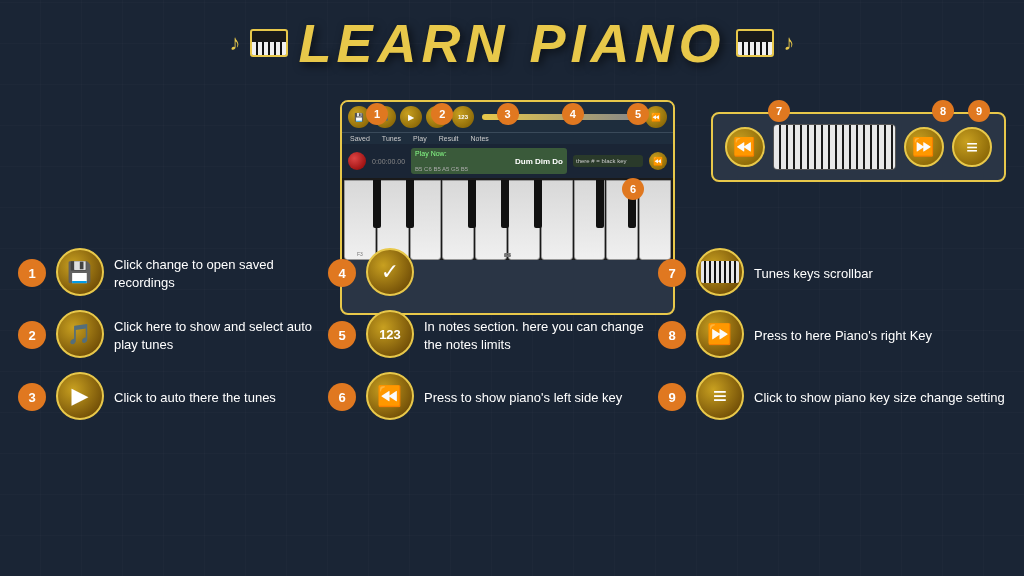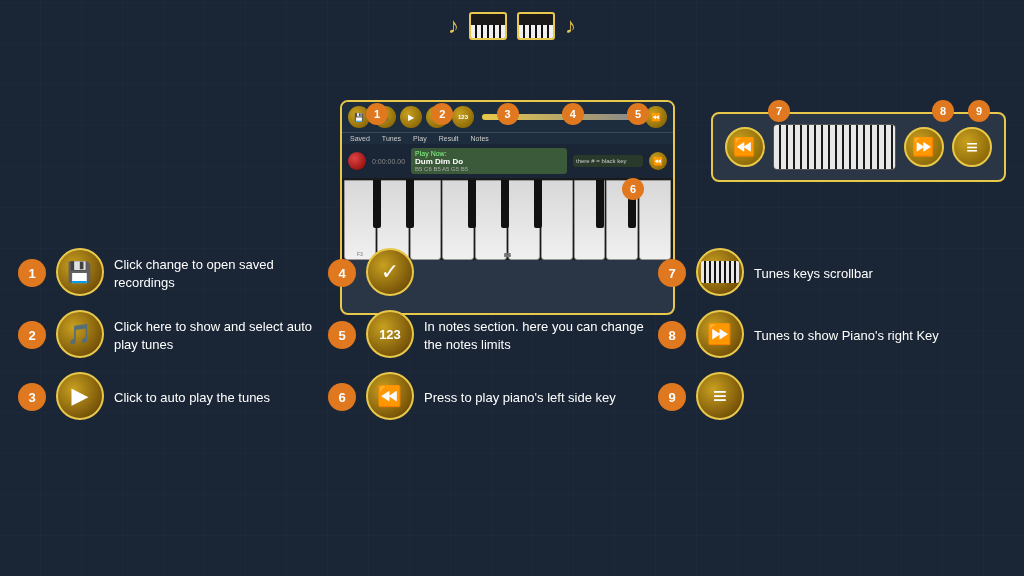--- a/index.html
+++ b/index.html
@@ -119,20 +119,21 @@
     }
   </style>
 </head>
 <body>
 
 <div class="title-area">
   <span style="color:#e8c84a;font-size:22px;">♪</span>
   <span style="display:inline-block;width:38px;height:28px;background:#1a1a1a;border:2px solid #e8c84a;border-radius:3px;overflow:hidden;position:relative;vertical-align:middle;">
     <span style="position:absolute;bottom:0;left:0;right:0;height:55%;background:repeating-linear-gradient(90deg,#f0f0f0 0px,#f0f0f0 4px,#111 4px,#111 6px);"></span>
   </span>
+  <h1 style="font-size:54px;font-weight:900;color:#e8c84a;letter-spacing:5px;font-style:italic;text-shadow:3px 3px 10px rgba(0,0,0,0.6);">LEARN PIANO</h1>
   <span style="display:inline-block;width:38px;height:28px;background:#1a1a1a;border:2px solid #e8c84a;border-radius:3px;overflow:hidden;position:relative;vertical-align:middle;">
     <span style="position:absolute;bottom:0;left:0;right:0;height:55%;background:repeating-linear-gradient(90deg,#f0f0f0 0px,#f0f0f0 4px,#111 4px,#111 6px);"></span>
   </span>
   <span style="color:#e8c84a;font-size:22px;">♪</span>
 </div>
 
 <div style="position:absolute;top:103px;left:340px;width:335px;display:flex;justify-content:space-between;padding:0 26px;">
   <div class="annot" style="top:0;left:0;position:relative;">1</div>
   <div class="annot" style="position:relative;">2</div>
   <div class="annot" style="position:relative;">3</div>
@@ -159,21 +160,21 @@
     <span style="font-size:7px;color:#ccc;">Result</span>
     <span style="font-size:7px;color:#ccc;">Notes</span>
   </div>
 
   <div style="display:flex;padding:4px 6px;gap:6px;background:#1a2535;align-items:center;">
     <div style="width:18px;height:18px;border-radius:50%;background:radial-gradient(circle at 35% 35%,#d44,#800);flex-shrink:0;"></div>
     <div style="font-size:7px;color:#888;">0:00:00.00</div>
 
     <div style="flex:1;background:#3a5a3a;border-radius:3px;padding:2px 4px;">
       <div style="font-size:7px;color:#88ff88;">Play Now:</div>
-      <div style="font-size:8px;color:white;font-weight:bold;">Dum Dim Do</div>
+      <div style="font-size:8px;color:white;font-weight:bold;text-align:right;">Dum Dim Do</div>
       <div style="font-size:6px;color:#aaa;">B5 C6 B5 A5 G5 B5</div>
     </div>
 
     <div style="width:70px;background:#2a3a2a;border-radius:3px;padding:3px;font-size:6px;color:#ccc;">there # = black key</div>
     <div style="width:18px;height:18px;border-radius:50%;background:radial-gradient(circle at 35% 35%,#c8a020,#7a5800);display:flex;align-items:center;justify-content:center;font-size:8px;color:white;">⏪</div>
   </div>
 
   <div style="height:82px;background:#1a1a1a;position:relative;display:flex;padding:2px 2px 0;">
 
     <div style="display:flex;width:100%;gap:1px;position:relative;">
@@ -252,61 +253,62 @@
 
     <div style="display:flex;align-items:center;gap:10px;">
       <div class="legend-badge">2</div>
       <div style="width:48px;height:48px;border-radius:50%;background:radial-gradient(circle at 35% 35%,#c8a020,#5a3800);display:flex;align-items:center;justify-content:center;font-size:20px;border:2px solid #e8c84a;flex-shrink:0;">🎵</div>
       <div class="legend-text">Click here to show and select  auto play tunes</div>
     </div>
 
     <div style="display:flex;align-items:center;gap:10px;">
       <div class="legend-badge">3</div>
       <div style="width:48px;height:48px;border-radius:50%;background:radial-gradient(circle at 35% 35%,#c8a020,#5a3800);display:flex;align-items:center;justify-content:center;font-size:22px;color:white;border:2px solid #e8c84a;flex-shrink:0;">▶</div>
-      <div class="legend-text">Click to auto play the tunes</div>
+      <div class="legend-text">Click to auto there the tunes</div>
     </div>
 
   </div>
 
   <div style="display:flex;flex-direction:column;gap:14px;width:330px;flex-shrink:0;">
 
     <div style="display:flex;align-items:center;gap:10px;">
       <div class="legend-badge">4</div>
       <div style="width:48px;height:48px;border-radius:50%;background:radial-gradient(circle at 35% 35%,#c8a020,#5a3800);display:flex;align-items:center;justify-content:center;font-size:22px;color:white;border:2px solid #e8c84a;flex-shrink:0;">✓</div>
     </div>
 
     <div style="display:flex;align-items:center;gap:10px;">
       <div class="legend-badge">5</div>
       <div style="width:48px;height:48px;border-radius:50%;background:radial-gradient(circle at 35% 35%,#c8a020,#5a3800);display:flex;align-items:center;justify-content:center;font-size:13px;font-weight:bold;color:white;border:2px solid #e8c84a;flex-shrink:0;">123</div>
       <div class="legend-text">In notes section. here you can change the notes limits</div>
     </div>
 
     <div style="display:flex;align-items:center;gap:10px;">
       <div class="legend-badge">6</div>
       <div style="width:48px;height:48px;border-radius:50%;background:radial-gradient(circle at 35% 35%,#c8a020,#5a3800);display:flex;align-items:center;justify-content:center;font-size:20px;color:white;border:2px solid #e8c84a;flex-shrink:0;">⏪</div>
-      <div class="legend-text">Press to play piano's left side key</div>
+      <div class="legend-text">Press to show piano's left side key</div>
     </div>
 
   </div>
 
   <div style="display:flex;flex-direction:column;gap:14px;flex:1;">
 
     <div style="display:flex;align-items:center;gap:10px;">
       <div class="legend-badge">7</div>
       <div style="width:48px;height:48px;border-radius:50%;background:radial-gradient(circle at 35% 35%,#c8a020,#5a3800);display:flex;align-items:center;justify-content:center;border:2px solid #e8c84a;flex-shrink:0;overflow:hidden;">
         <div style="width:38px;height:22px;background:repeating-linear-gradient(90deg,#e8e8e8 0px,#e8e8e8 3px,#111 3px,#111 5px);border-radius:2px;"></div>
       </div>
       <div class="legend-text">Tunes keys scrollbar</div>
     </div>
 
     <div style="display:flex;align-items:center;gap:10px;">
       <div class="legend-badge">8</div>
       <div style="width:48px;height:48px;border-radius:50%;background:radial-gradient(circle at 35% 35%,#c8a020,#5a3800);display:flex;align-items:center;justify-content:center;font-size:20px;color:white;border:2px solid #e8c84a;flex-shrink:0;">⏩</div>
-      <div class="legend-text">Tunes to show Piano's right Key</div>
+      <div class="legend-text">Press to here Piano's right Key</div>
     </div>
 
     <div style="display:flex;align-items:center;gap:10px;">
       <div class="legend-badge">9</div>
       <div style="width:48px;height:48px;border-radius:50%;background:radial-gradient(circle at 35% 35%,#c8a020,#5a3800);display:flex;align-items:center;justify-content:center;font-size:24px;color:white;border:2px solid #e8c84a;flex-shrink:0;">≡</div>
+      <div class="legend-text">Click to show  piano key size change setting</div>
     </div>
 
   </div>
 </div>
 
 </body></html>

